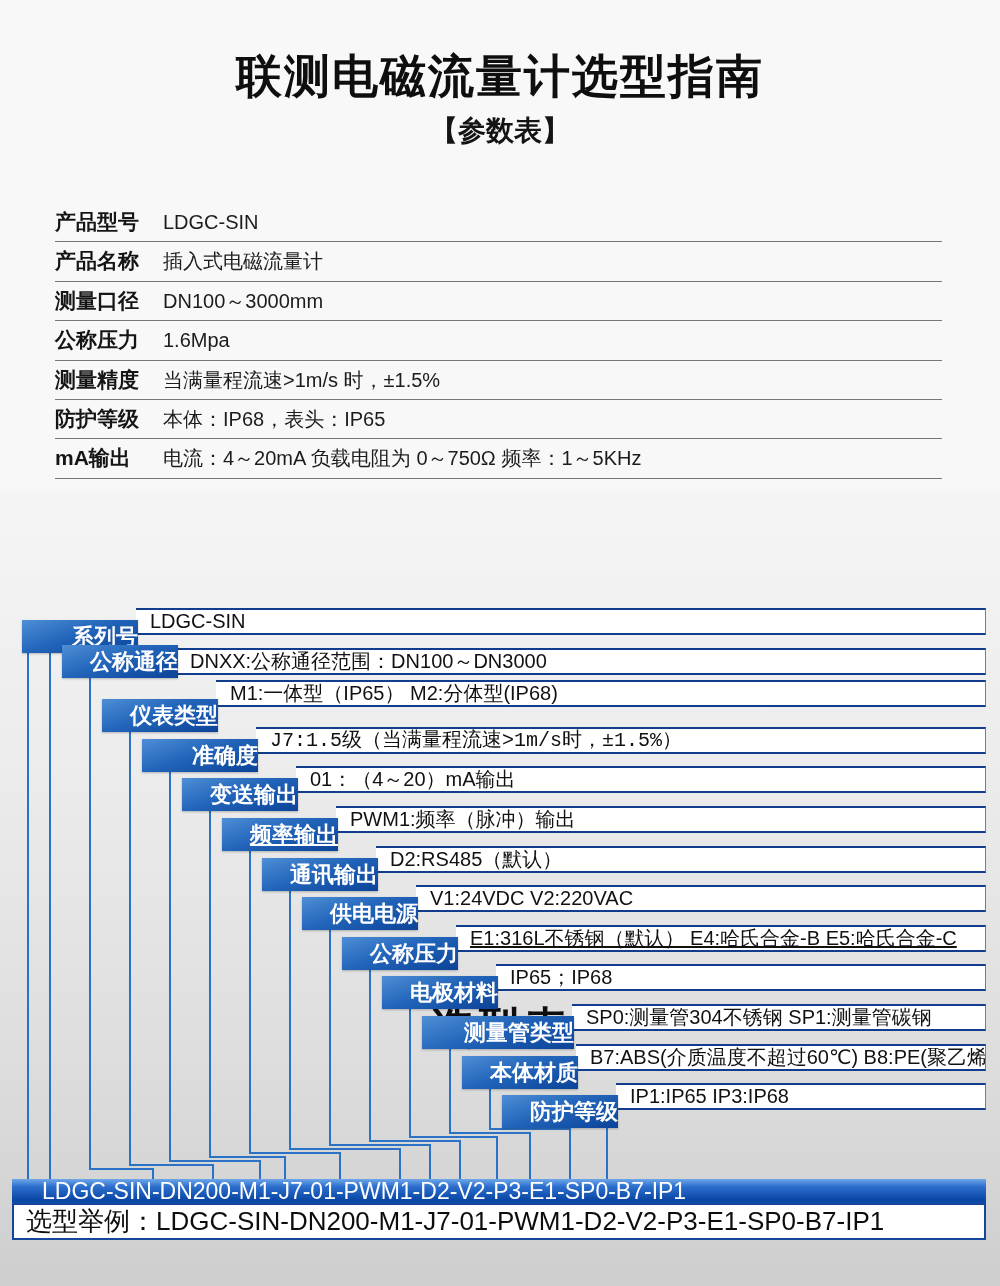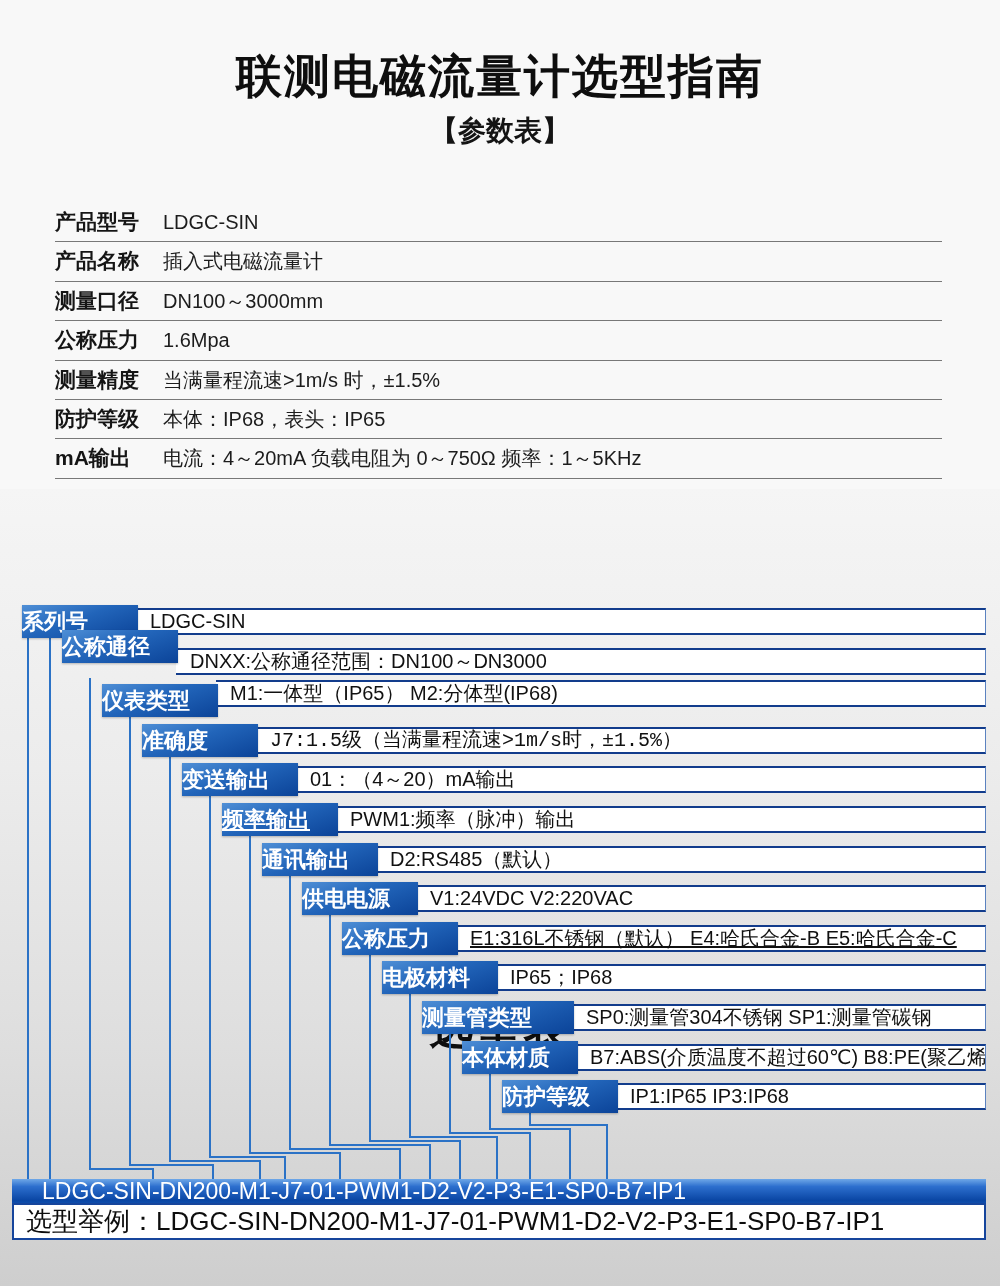--- a/index.html
+++ b/index.html
@@ -13,24 +13,24 @@
   .sub-title{position:absolute;left:0;top:112px;width:1000px;text-align:center;
              font-size:28px;font-weight:600;color:#141414;}
   .param-table{position:absolute;left:55px;top:203px;width:887px;}
   .param-row{height:38.4px;line-height:38.4px;border-bottom:1px solid #787878;
              white-space:nowrap;overflow:visible;}
   .param-label{display:inline-block;width:108px;font-size:21px;font-weight:bold;color:#151515;}
   .param-value{font-size:20px;color:#1c1c1c;}
   .section-title{position:absolute;left:0;top:510px;width:1000px;text-align:center;
                  font-size:44px;font-weight:bold;color:#0e0e0e;letter-spacing:3px;}
   .diagram{position:absolute;left:0;top:0;width:1000px;height:797px;}
-  .sel-label{position:absolute;height:33px;line-height:33px;text-align:left;
+  .sel-label{position:absolute;height:33px;line-height:33px;text-align:right;
              color:#ffffff;font-size:22px;font-weight:bold;z-index:3;
              background:linear-gradient(160deg,#4f8fd6 0%,#2265ba 45%,#0b4398 100%);
-             box-shadow:0 1px 2px rgba(0,0,0,0.25);}
+             box-shadow:0 1px 2px rgba(0,0,0,0.25);margin-top:15px;}
   .sel-value{position:absolute;background:#ffffff;z-index:2;box-sizing:border-box;
              border-top:2px solid #123c8c;border-bottom:2px solid #123c8c;border-right:1px solid #5b82c0;
              font-size:20px;color:#111;line-height:23px;padding-left:14px;white-space:nowrap;overflow:hidden;}
   .conn{position:absolute;background:#2b72c6;z-index:1;}
   .result-bar{position:absolute;left:12px;width:974px;height:25px;z-index:4;
               background:linear-gradient(180deg,#6fa8e8 0%,#2d6fce 30%,#0a46a4 85%,#0e4fae 100%);
               color:#ffffff;font-size:23px;line-height:25px;padding-left:30px;box-sizing:border-box;
               white-space:nowrap;overflow:hidden;}
   .example-bar{position:absolute;left:12px;width:974px;height:37px;z-index:4;background:#ffffff;
                border:2px solid #16459c;box-sizing:border-box;color:#0d0d0d;font-size:26px;

